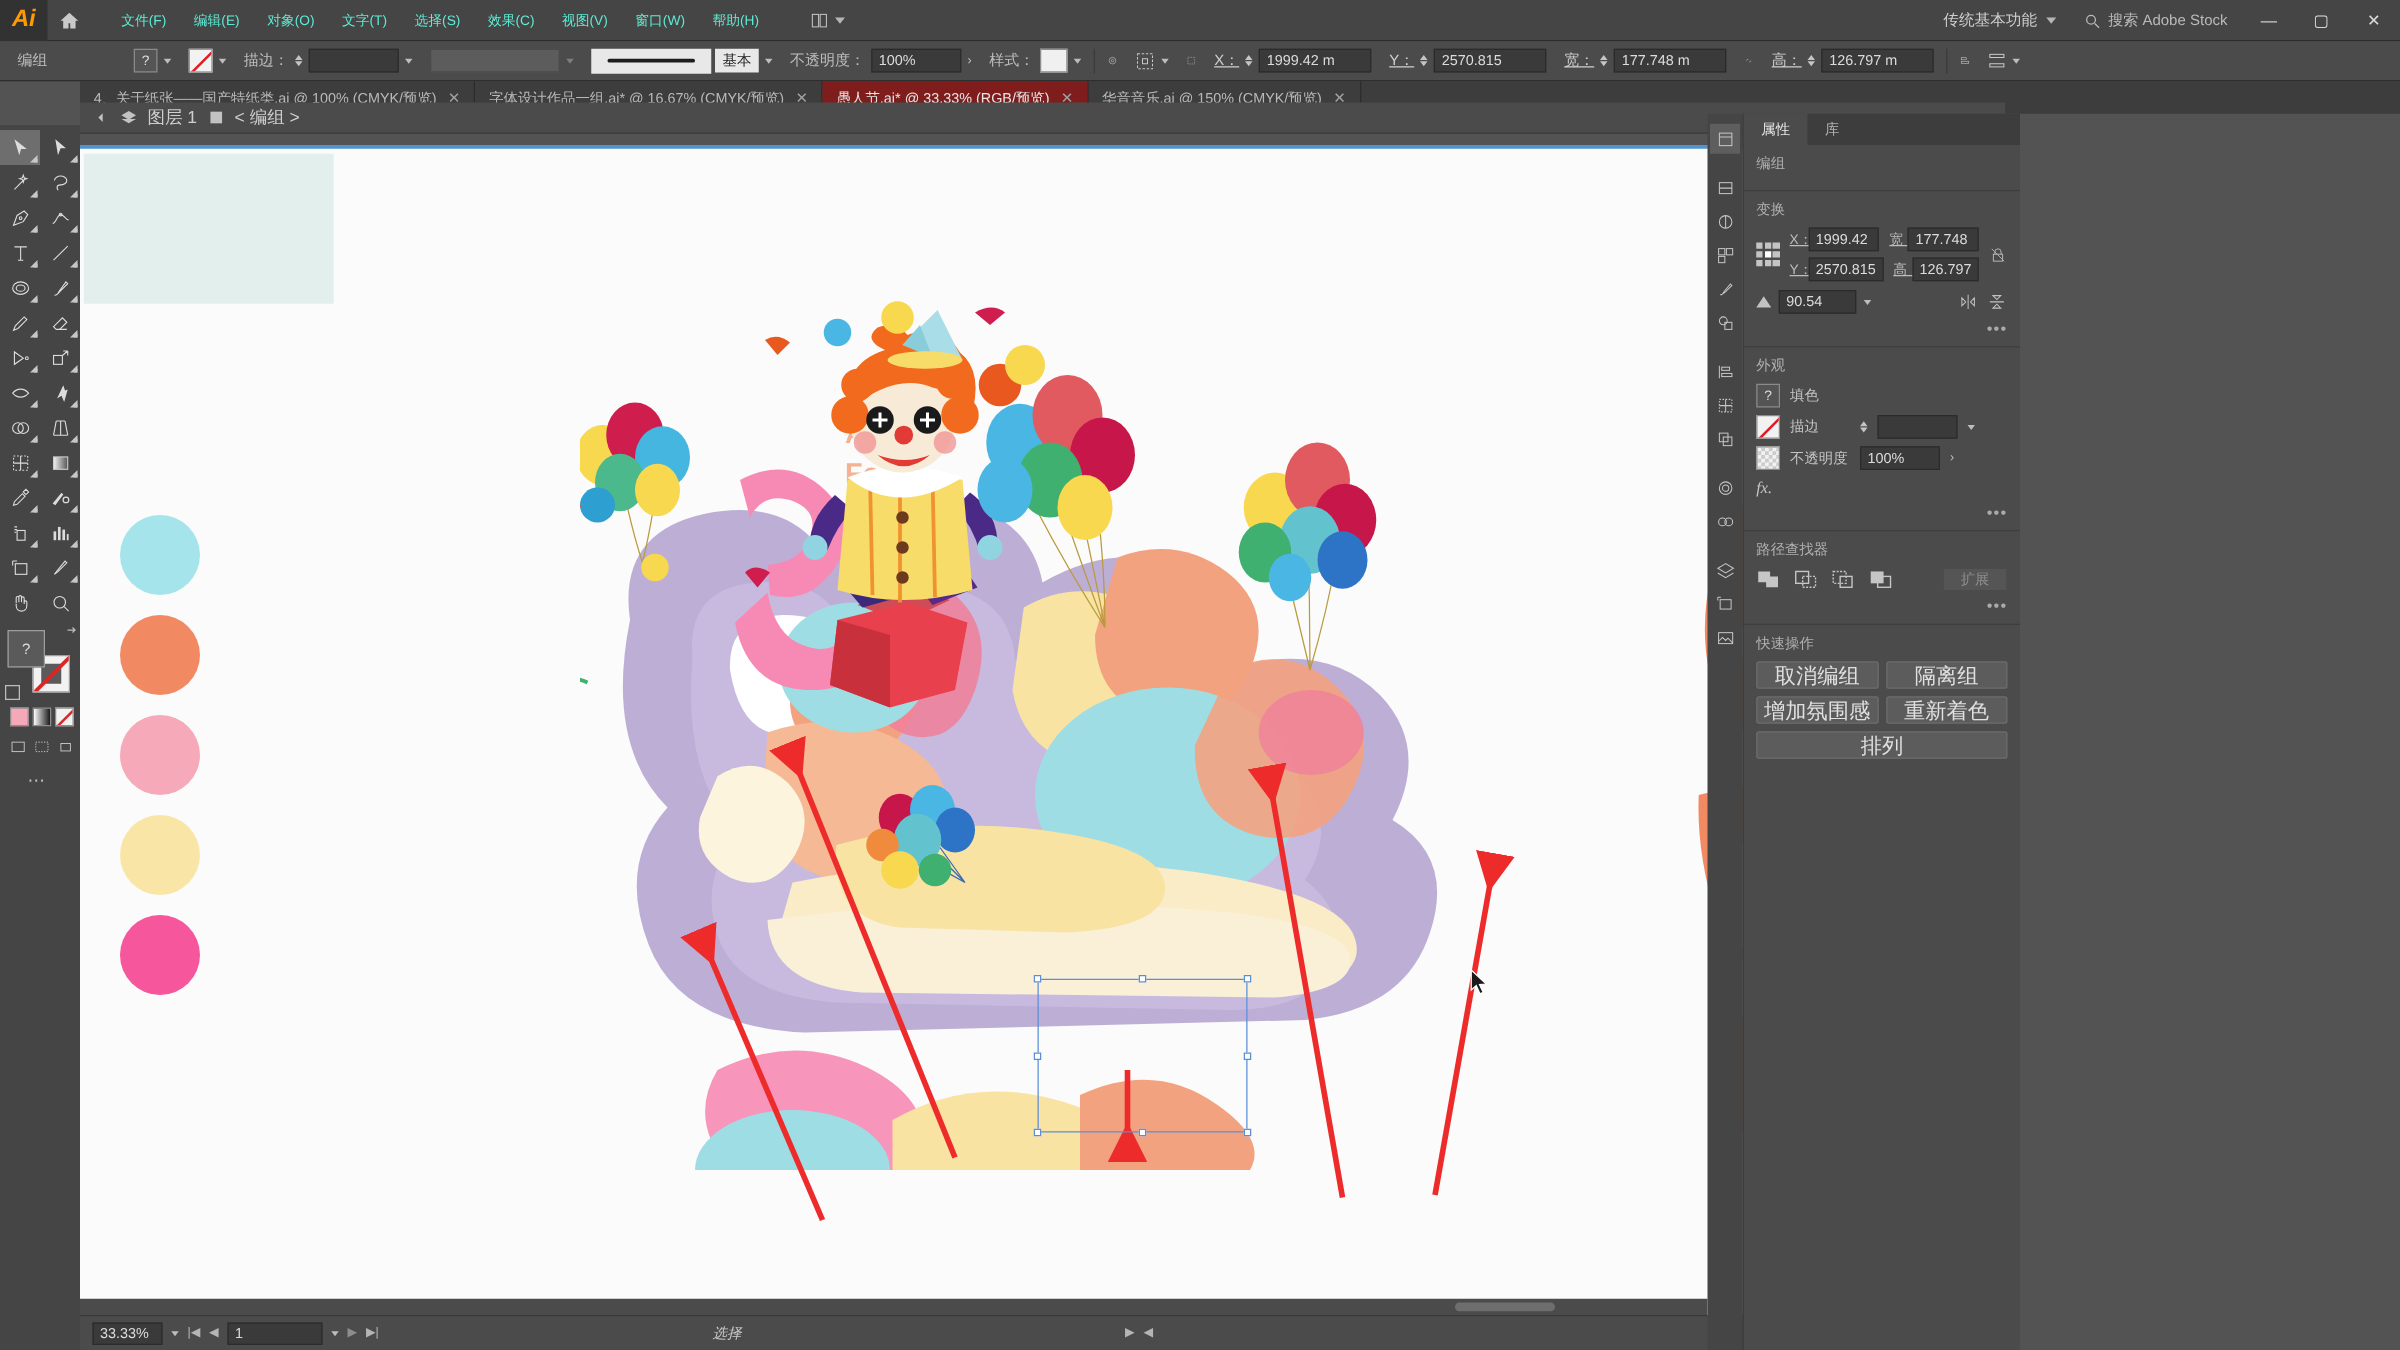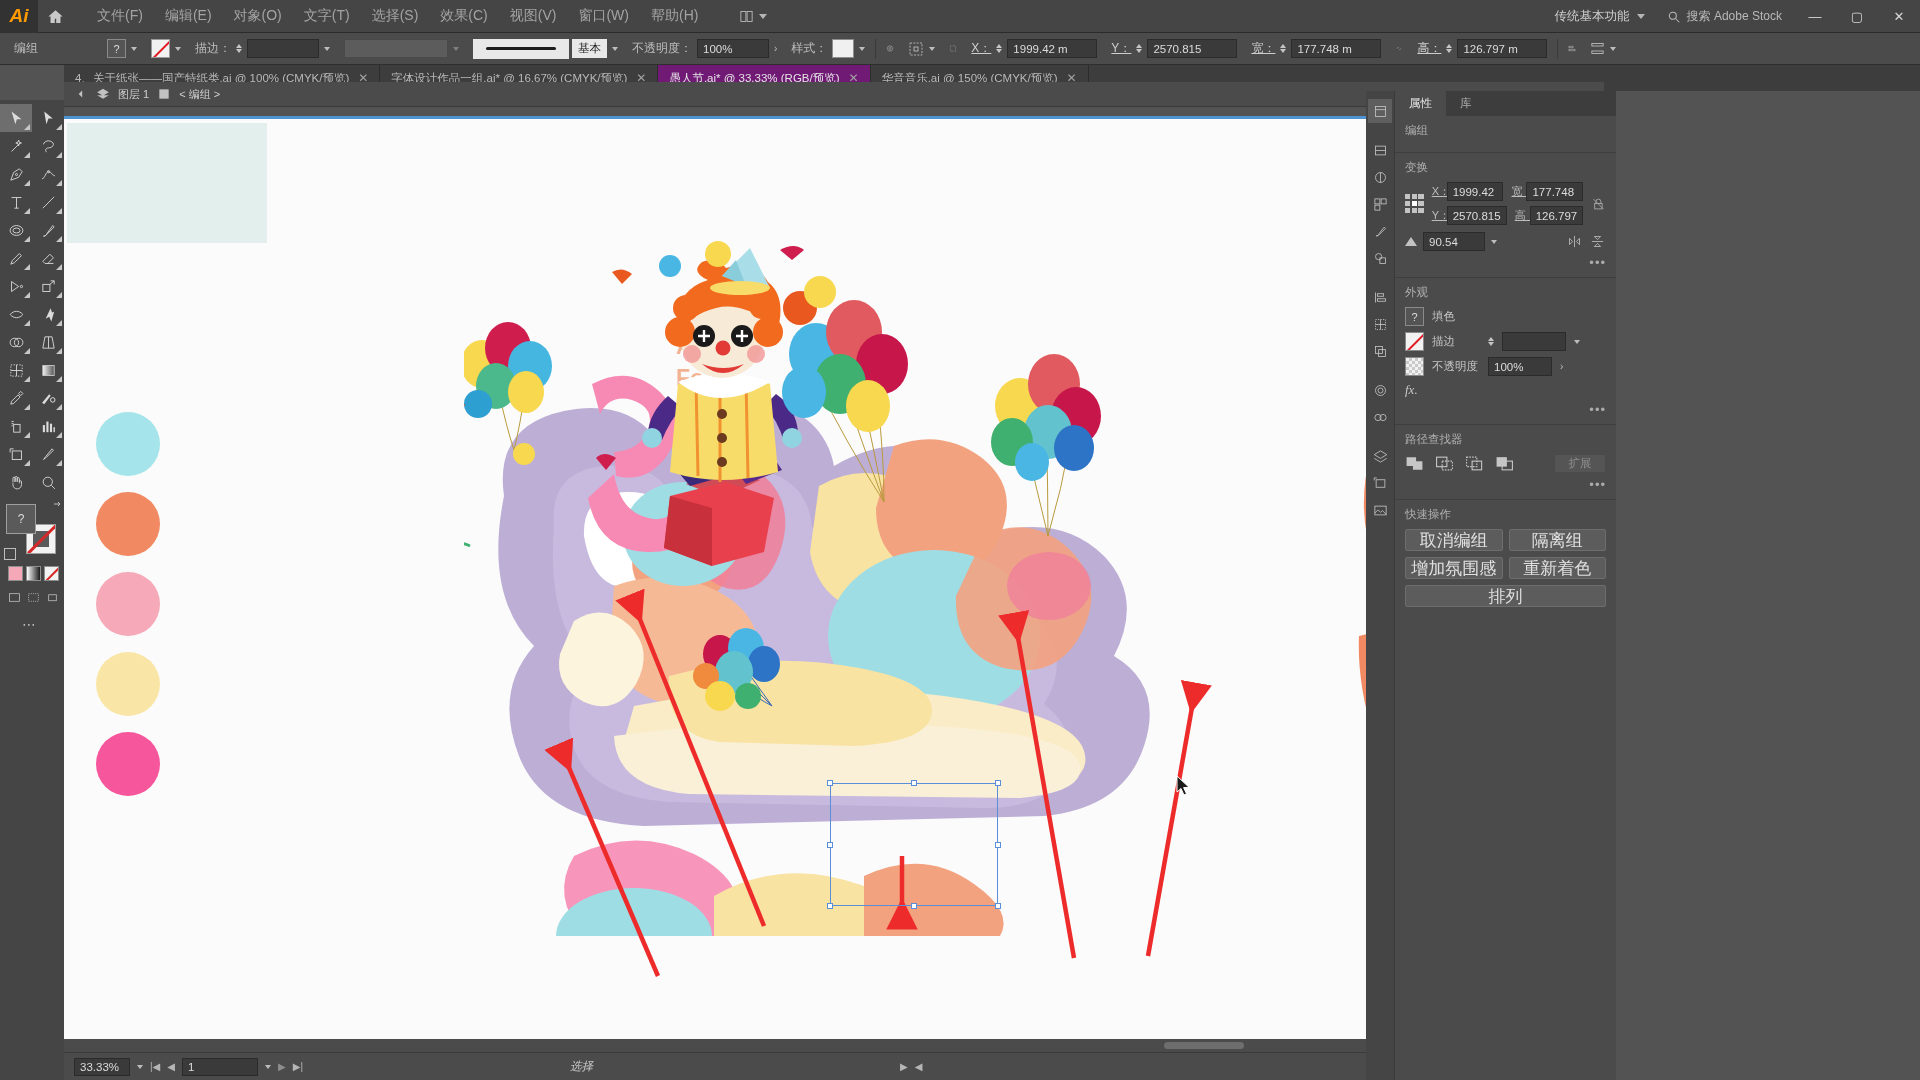--- a/index.html
+++ b/index.html
@@ -20,21 +20,21 @@
   }
   .ai-logo {
     width:38px; height:33px; display:flex; align-items:center; justify-content:center;
     color:#ff9a00; font-size:19px; font-weight:bold; font-style:italic;
     background:#323232;
   }
   .home-btn { width:34px; height:33px; display:flex; align-items:center; justify-content:center; }
   .home-btn svg { width:17px; height:17px; fill:#c9c9c9; }
   .menu-items { display:flex; align-items:center; margin-left:14px; }
   .menu-item {
-    font-size:14px; color:#a3a3a3; padding:4px 11px; white-space:nowrap; cursor:default;
+    font-size:11px; color:#5eead4; padding:4px 11px; white-space:nowrap; cursor:default;
   }
   .menubar-right {
     position:absolute; right:0; top:0; height:33px; display:flex; align-items:center;
   }
   .workspace-sel {
     display:flex; align-items:center; gap:7px; font-size:12.5px; color:#cfcfcf;
     padding:0 10px;
   }
   .chev { width:0;height:0;border-left:4px solid transparent;border-right:4px solid transparent;border-top:5px solid #b5b5b5; }
   .search-box {
@@ -89,28 +89,28 @@
   
   .tabbar {
     position:absolute; top:65px; left:64px; width:1856px; height:26px;
     background:#3d3d3d; display:flex; align-items:flex-end;
   }
   .dtab {
     height:26px; display:flex; align-items:center; gap:9px; padding:0 11px;
     font-size:11.5px; color:#b9b9b9; background:#3d3d3d;
     border-right:1px solid #2c2c2c; white-space:nowrap;
   }
-  .dtab.active { background:#701a75; color:#e6e6e6; }
+  .dtab.active { background:#7f1d1d; color:#e6e6e6; }
   .dtab .x { color:#a2a2a2; font-size:12px; }
 
   
   .crumbbar {
     position:absolute; top:82px; left:64px; width:1540px; height:25px;
     background:#4b4b4b; display:flex; align-items:center; gap:8px; padding:0 10px;
-    font-size:11px; color:#cfcfcf; border-bottom:1px solid #3a3a3a;
+    font-size:14px; color:#cfcfcf; border-bottom:1px solid #3a3a3a;
   }
   .crumbbar svg { width:14px; height:14px; fill:#c2c2c2; }
 
   
   .toolbar {
     position:absolute; top:100px; left:0; width:64px; bottom:0;
     background:#454545; padding-top:4px;
   }
   .tool-grid { display:grid; grid-template-columns:32px 32px; }
   .tool {

